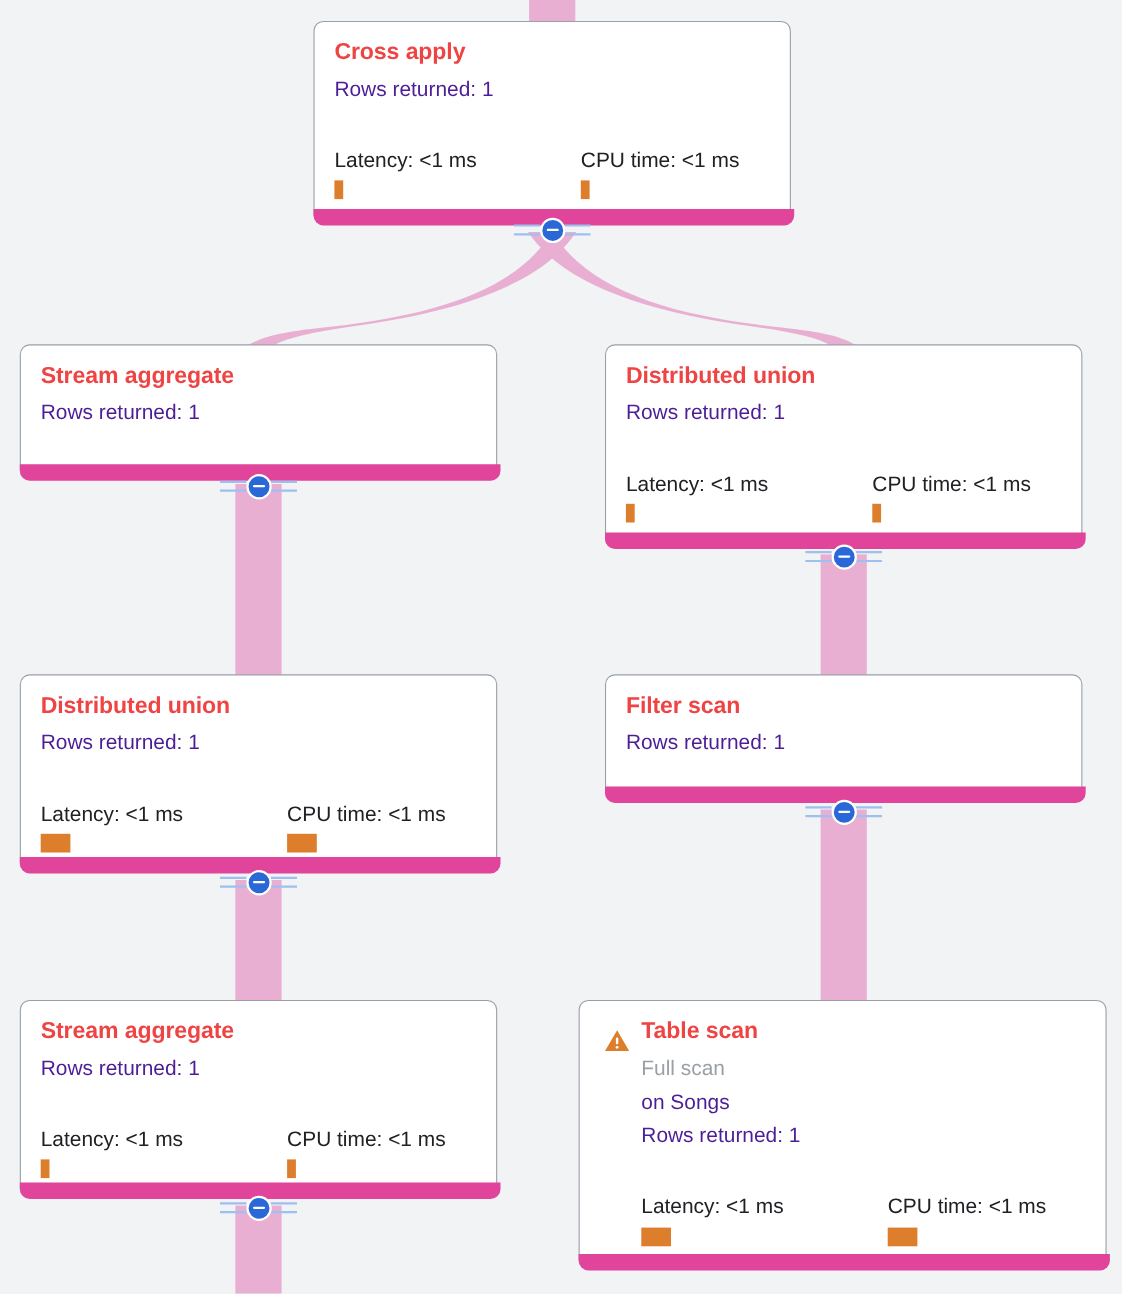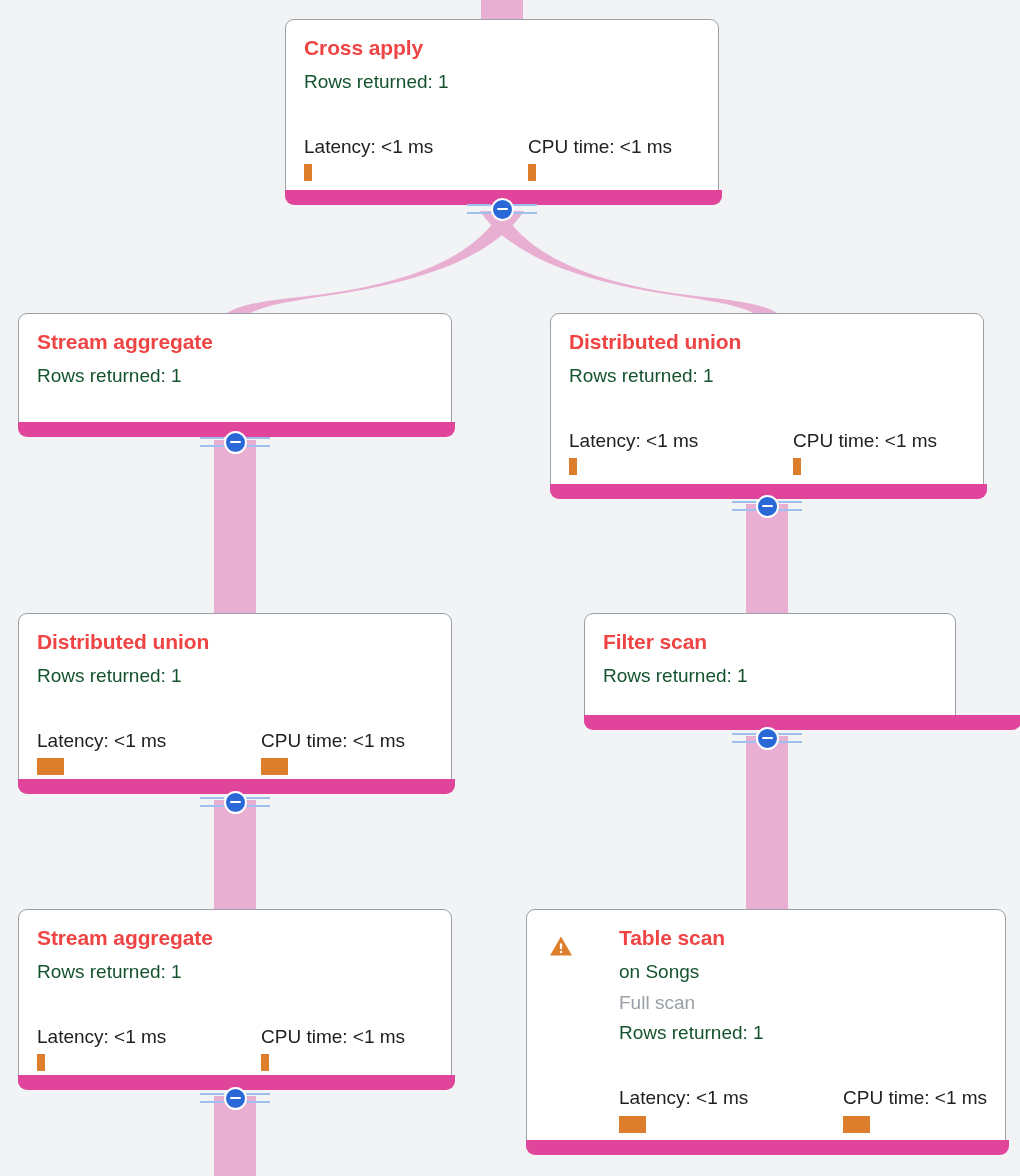--- a/index.html
+++ b/index.html
@@ -38,41 +38,41 @@
     border-radius: 9px;
     overflow: visible;
   }
   .node-body {
     position: relative;
     padding: 16px 18px 8px 18px;
     height: 100%;
     box-sizing: border-box;
   }
   .node-body.with-icon {
-    padding-left: 92px;
+    padding-left: 56px;
   }
   .warn-icon {
     position: absolute;
     left: 22px;
     top: 24px;
     width: 24px;
     height: 24px;
   }
   .node-title {
     font-size: 21px;
     font-weight: bold;
     color: #ef4444;
     letter-spacing: -0.1px;
     line-height: 1.18;
     margin: 0 0 6px 0;
     white-space: nowrap;
   }
   .node-sub {
     font-size: 19px;
-    color: #14532d;
+    color: #4c1d95;
     line-height: 1.62;
     margin: 0;
     white-space: nowrap;
   }
   .node-sub.muted {
     color: #9aa0a6;
   }
   .metrics {
     display: flex;
     margin-top: 14px;
@@ -230,21 +230,21 @@
         </div>
         <div class="metric">
           <div class="metric-label">CPU time: &lt;1 ms</div>
           <div class="metric-bar" style="width: 27px;"></div>
         </div>
       </div>
     </div>
     <div class="node-footer" style="width:437px;"></div>
   </div>
 
-  <div class="node" style="left:550px; top:613px; width:372px; height:116px;margin-left:34px;">
+  <div class="node" style="left:550px; top:613px; width:434px; height:116px;">
     <div class="node-body">
       <div class="node-title">Filter scan</div>
       <div class="node-sub">Rows returned: 1</div>
     </div>
     <div class="node-footer" style="width:437px;"></div>
   </div>
 
   <div class="node" style="left:18px; top:909px; width:434px; height:180px;">
     <div class="node-body">
       <div class="node-title">Stream aggregate</div>
@@ -264,22 +264,22 @@
   </div>
 
   <div class="node" style="left:526px; top:909px; width:480px; height:245px;">
     <div class="node-body with-icon">
       <svg class="warn-icon" viewBox="0 0 24 24" xmlns="http://www.w3.org/2000/svg">
         <path d="M12 2.6 L23 21.4 L1 21.4 Z" fill="#dd7e2c"></path>
         <rect x="10.9" y="9.2" width="2.2" height="6.1" rx="1" fill="#ffffff"></rect>
         <circle cx="12" cy="18.1" r="1.25" fill="#ffffff"></circle>
       </svg>
       <div class="node-title">Table scan</div>
+      <div class="node-sub muted">Full scan</div>
       <div class="node-sub">on Songs</div>
-      <div class="node-sub muted">Full scan</div>
       <div class="node-sub">Rows returned: 1</div>
       <div class="metrics">
         <div class="metric">
           <div class="metric-label">Latency: &lt;1 ms</div>
           <div class="metric-bar" style="width: 27px;"></div>
         </div>
         <div class="metric">
           <div class="metric-label">CPU time: &lt;1 ms</div>
           <div class="metric-bar" style="width: 27px;"></div>
         </div>

